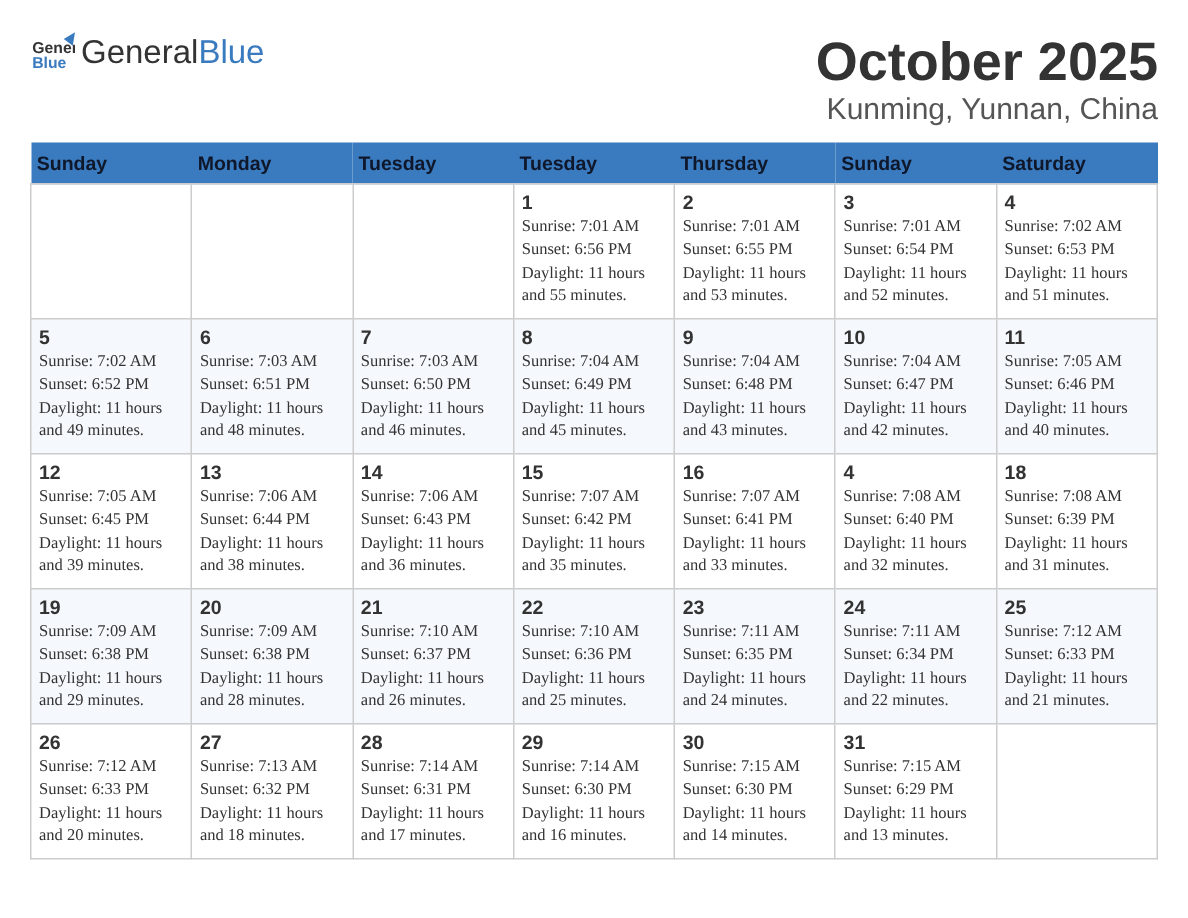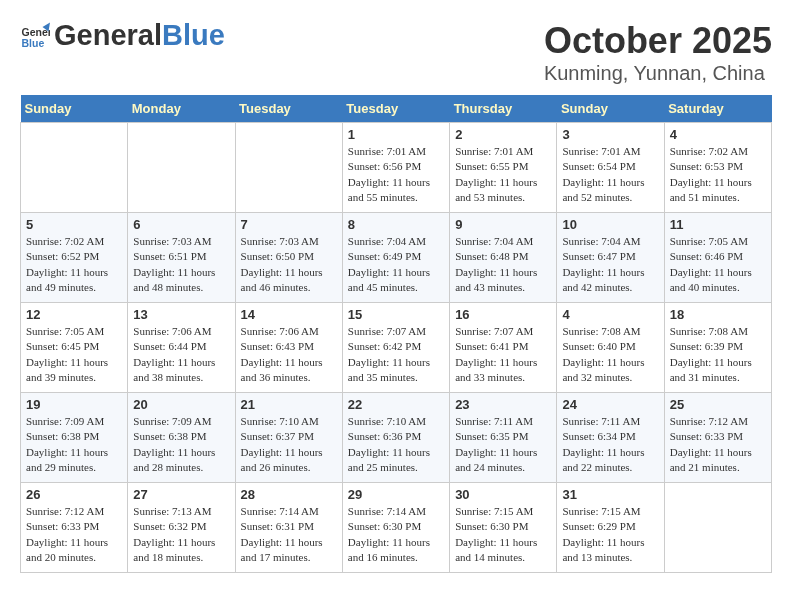--- a/index.html
+++ b/index.html
@@ -14,52 +14,53 @@
       display: flex;
       justify-content: space-between;
       align-items: flex-start;
       margin-bottom: 10px;
     }
     .logo {
       display: flex;
       align-items: center;
     }
     .logo-text {
-      font-size: 29px;
-      font-weight: bold;
+      font-size: 22px;
+      font-weight: normal;
       color: #333;
       line-height: 1.1;
     }
     .logo-text span {
       color: #3a7abf;
     }
     .logo-icon {
       width: 30px;
       height: 30px;
       margin-right: 4px;
     }
     .title-block {
+      text-align: right;
     }
     .month-title {
       font-size: 36px;
       font-weight: bold;
       color: #333;
     }
     .location {
       font-size: 20px;
       color: #555;
     }
     table {
       width: 100%;
       border-collapse: collapse;
       font-size: 11px;
     }
     th {
       background-color: #3a7abf;
-      color: #fef9c3;
+      color: #0f172a;
       padding: 6px 4px;
       text-align: left;
       font-size: 13px;
       font-weight: bold;
     }
     td {
       border: 1px solid #ccc;
       vertical-align: top;
       padding: 4px 5px;
       min-height: 80px;

